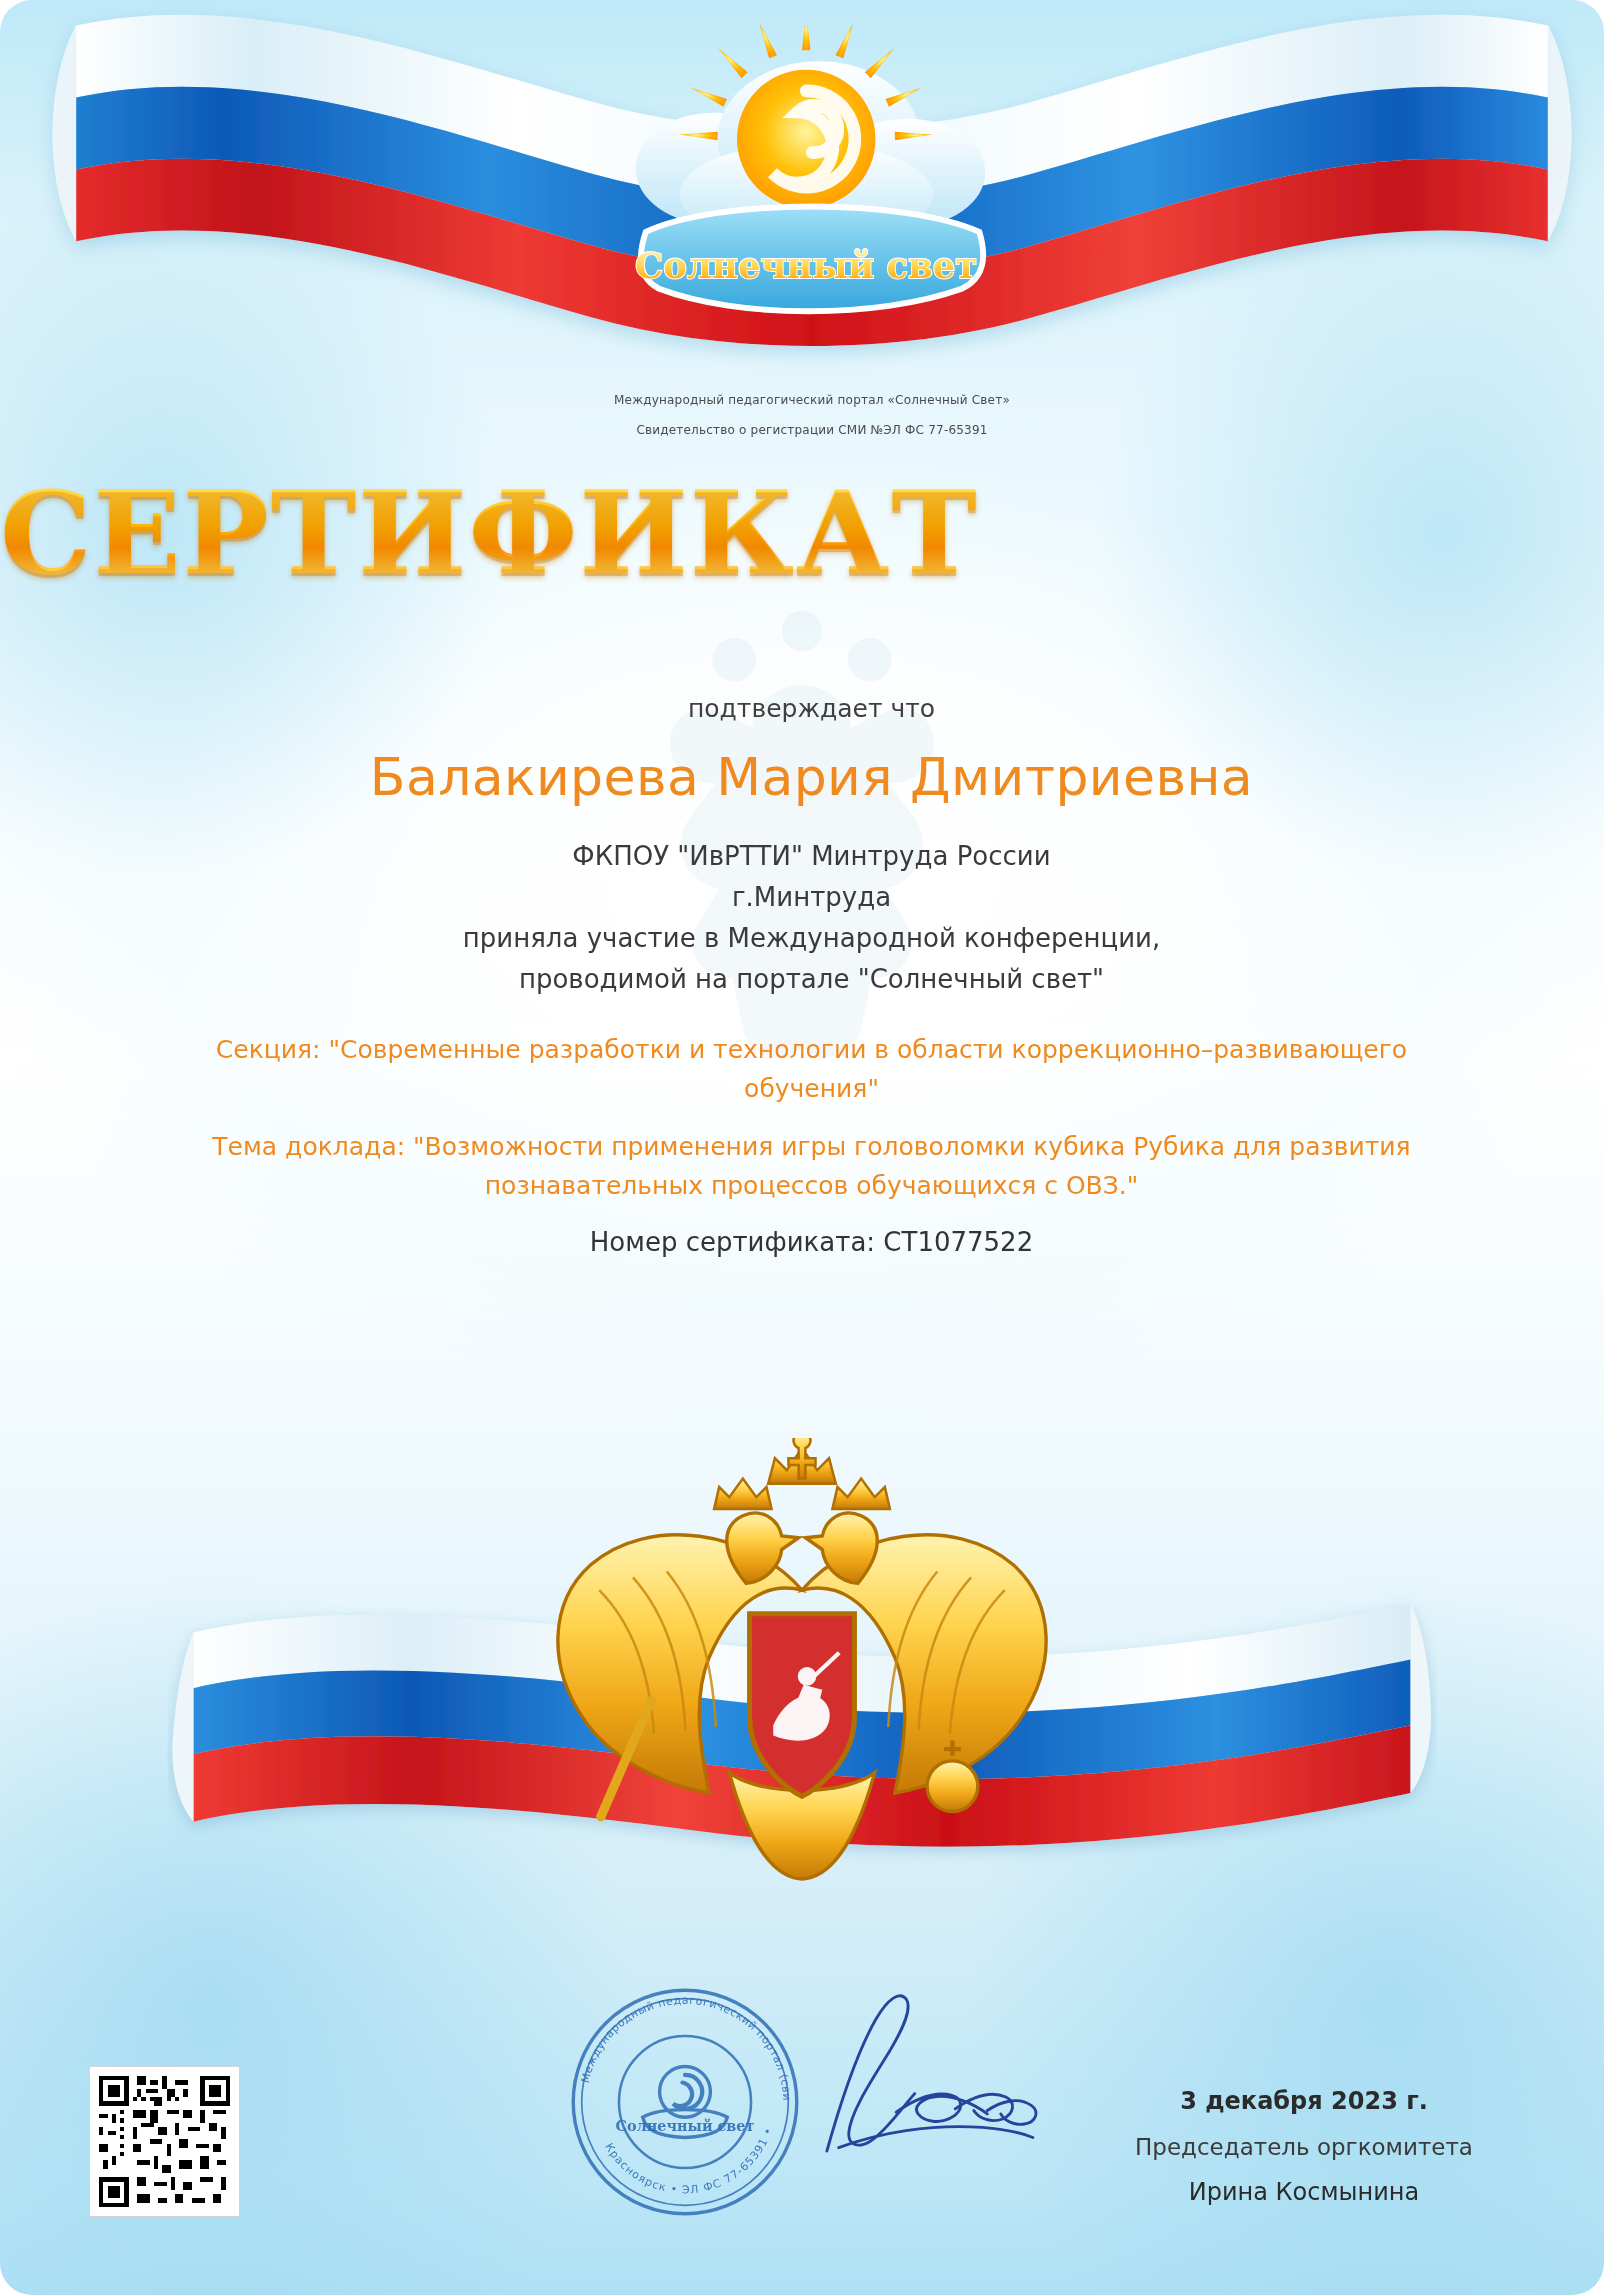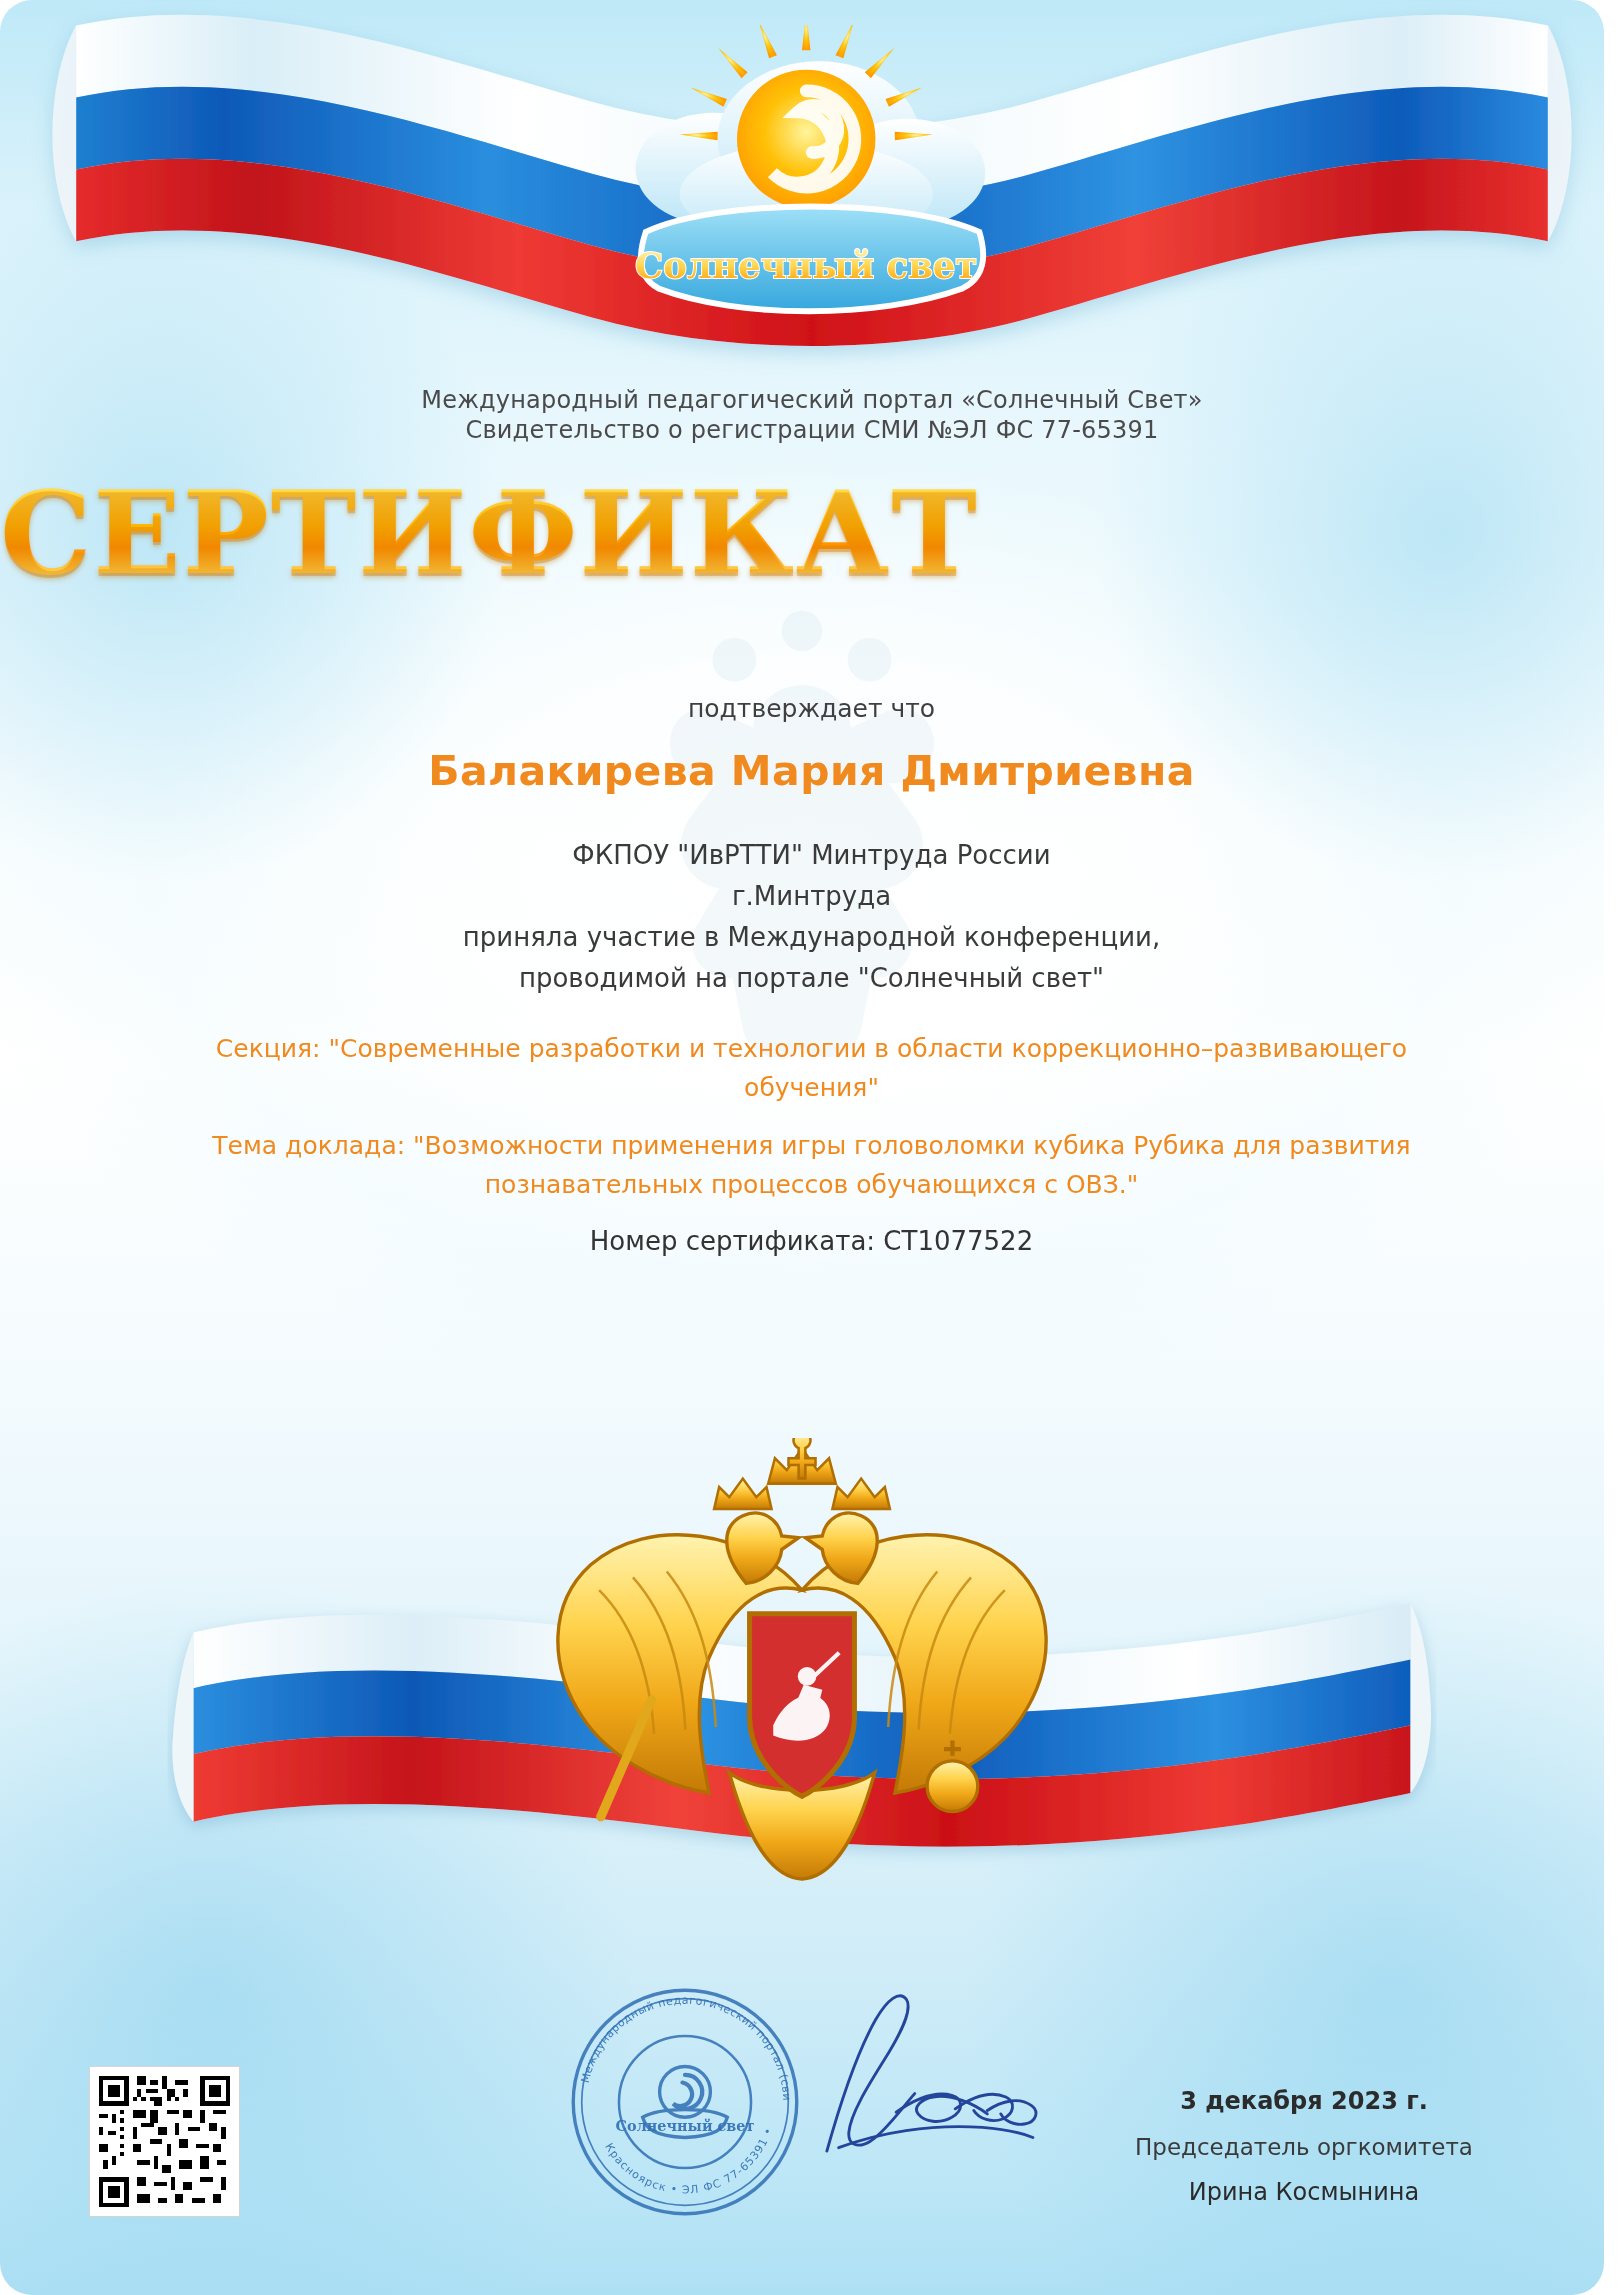--- a/index.html
+++ b/index.html
@@ -59,21 +59,21 @@
   }
 
   
   .portal-lines {
     position: absolute;
     top: 385px;
     left: 0;
     width: 1624px;
     text-align: center;
     color: #4a4a4a;
-    font-size: 24px;
+    font-size: 12px;
     line-height: 30px;
     letter-spacing: 0.2px;
   }
 
   .cert-title {
     position: absolute;
     top: 469px;
     left: 0;
     width: 1624px;
     font-family: "DejaVu Serif", serif;
@@ -109,25 +109,25 @@
     left: 135px;
     width: 1353px;
     text-align: center;
   }
   .confirm-line {
     font-size: 25px;
     color: #3f3f3f;
     margin-bottom: 24px;
   }
   .recipient {
-    font-size: 41px;
-    font-weight: bold;
+    font-size: 52px;
+    font-weight: normal;
     color: #f08a1e;
     letter-spacing: 0.4px;
-    margin-bottom: 40px;
+    margin-bottom: 29px;
   }
   .org-lines {
     font-size: 26px;
     color: #3a3a3a;
     line-height: 41px;
     margin-bottom: 30px;
   }
   .section-line {
     font-size: 25px;
     color: #f08a1e;

